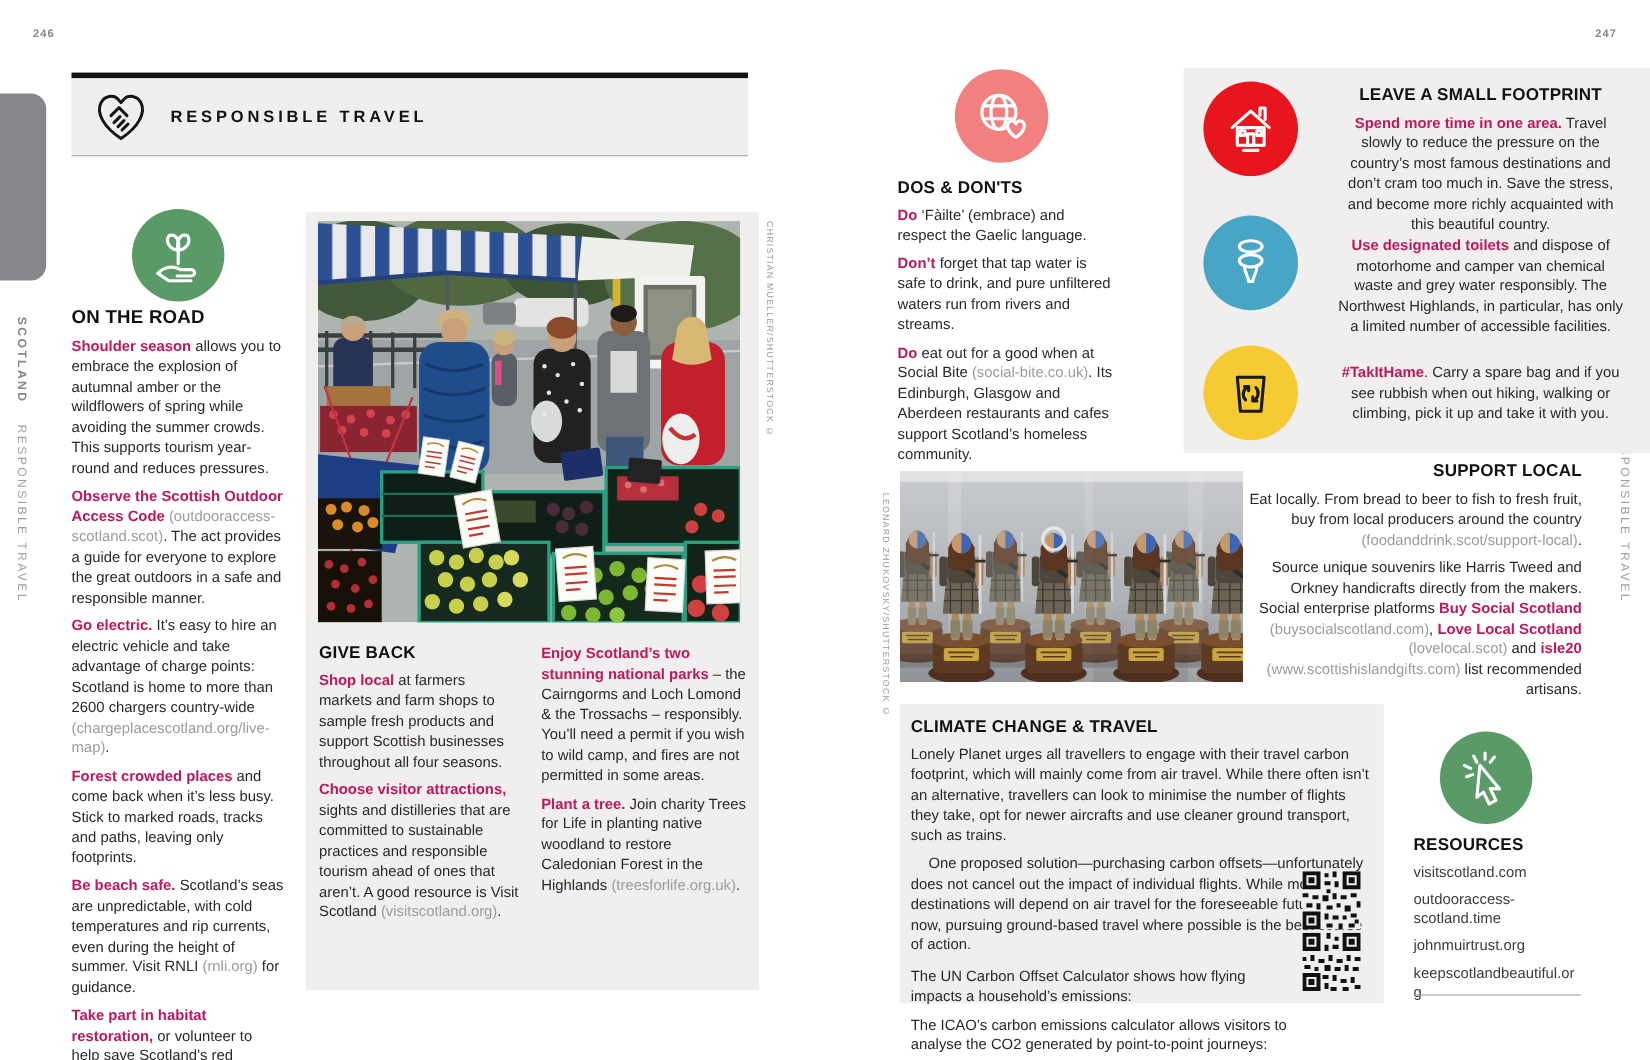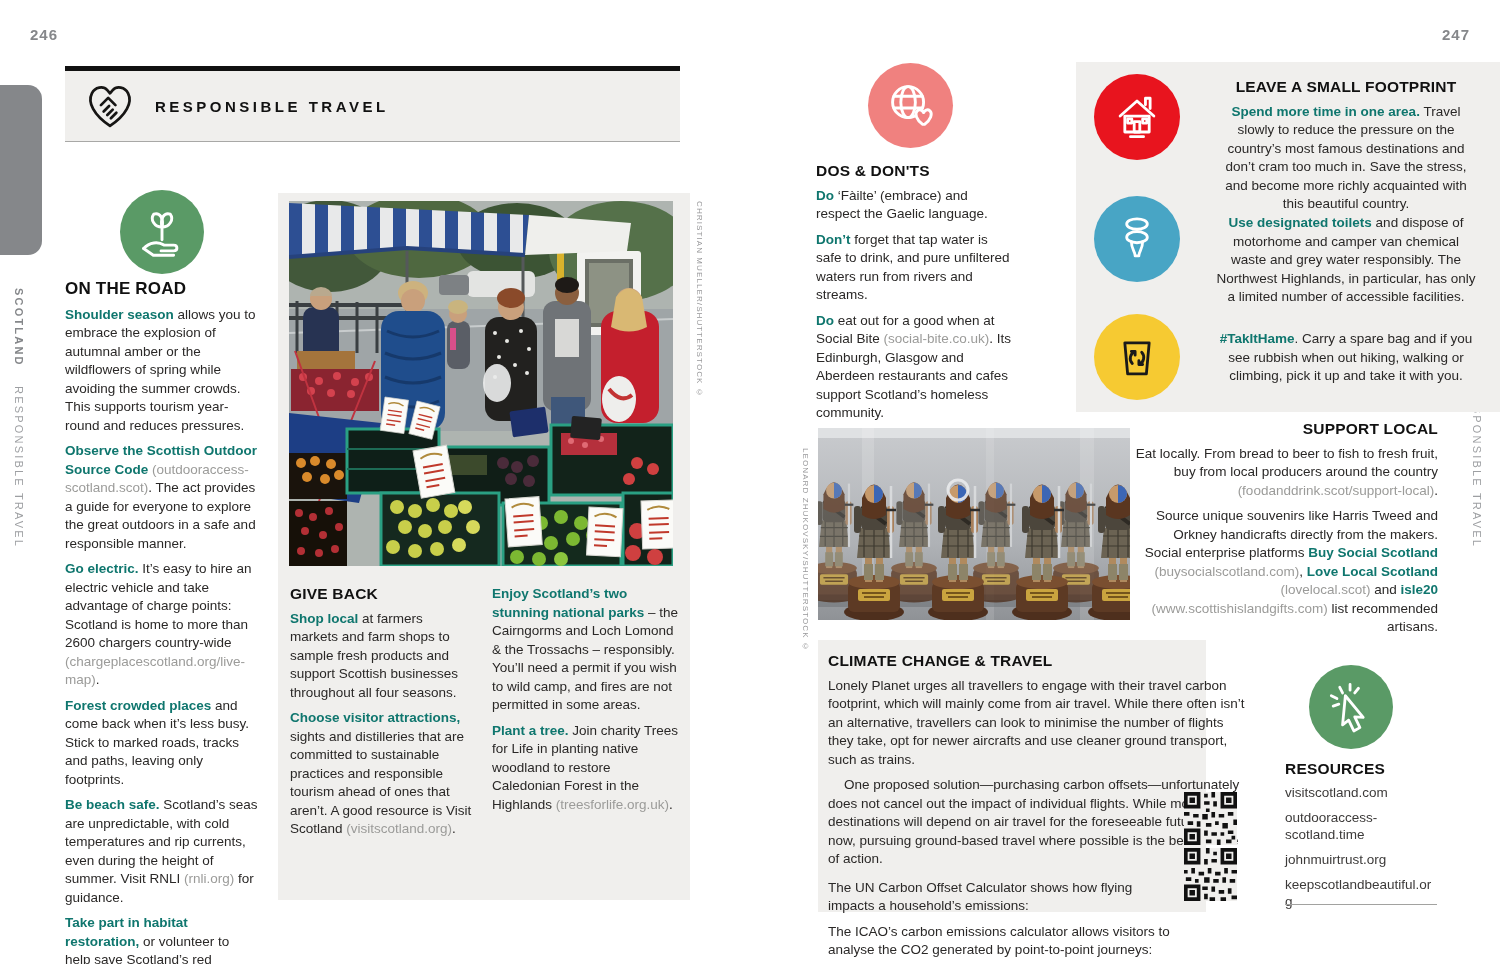--- a/index.html
+++ b/index.html
@@ -1,37 +1,37 @@
 <!DOCTYPE html>
 <html><head>
 <meta charset="utf-8">
 <style>
   html,body{margin:0;padding:0;background:#ffffff;}
   #canvas{position:relative;width:1500px;height:964px;background:#ffffff;overflow:hidden;
           font-family:"Liberation Sans",sans-serif;color:#1d1b1a;}
   .abs{position:absolute;}
-  .pagenum{font-size:15px;font-weight:bold;color:#85878a;letter-spacing:1px;}
+  .pagenum{font-size:10px;font-weight:bold;color:#85878a;letter-spacing:1px;}
   .sidetab{width:42px;height:170px;background:#85878a;}
   .tab-left{border-radius:0 14px 14px 0;}
   .tab-right{border-radius:14px 0 0 14px;}
   .vert{writing-mode:vertical-rl;text-orientation:mixed;}
   .sidetext{font-size:11px;letter-spacing:2.2px;white-space:nowrap;}
   .sidetext .region{font-weight:bold;color:#85878a;margin-bottom:14px;display:inline-block;}
   .sidetext .section{color:#9d9fa2;}
   .credit{font-size:8px;letter-spacing:1.1px;color:#98989a;white-space:nowrap;}
   .panel{background:#f0efed;}
   .hdrbox{background:#f0efed;border-top:5px solid #111;border-bottom:1px solid #a8a8a6;
           display:flex;align-items:center;}
   .hdr-title{font-size:15px;font-weight:bold;letter-spacing:3.5px;color:#111;}
   .tagline{font-size:14.5px;font-weight:bold;font-style:italic;color:#111;}
   .h1{font-size:17px;font-weight:bold;letter-spacing:0.2px;margin:0 0 7px 0;color:#111;}
   .h2{font-size:15.5px;font-weight:bold;letter-spacing:0.2px;margin:0 0 6px 0;color:#111;}
   .bodytext{font-size:13.5px;line-height:18.5px;color:#2a2827;}
   .para{margin:0 0 7px 0;}
-  .b{font-weight:bold;color:#0f766e;}
+  .b{font-weight:bold;color:#be185d;}
   .g{color:#9b9b99;}
   .indent{text-indent:16px;}
   .circle{border-radius:50%;display:flex;align-items:center;justify-content:center;}
   .reslink{font-size:13.5px;line-height:17px;color:#3c3a39;margin:0 0 8px 0;overflow-wrap:anywhere;}
   .divider{height:1px;background:#a2a2a0;}
   svg{display:block;}
 </style>
 </head>
 <body>
 
@@ -68,21 +68,21 @@
       <path d="M32 40 L32 22"></path>
       <path d="M32 27 C24 27 19.5 19 23.5 13.5 C30 11.5 34 18 32 27 Z"></path>
       <path d="M32 27 C40 27 44.5 19 40.5 13.5 C34 11.5 30 18 32 27 Z"></path>
       <path d="M13 49 C19 42.5 28 41.5 34 45.5 L44 45.5 C48.5 45.5 48.5 51.5 44 51.5 L31 51.5"></path>
       <path d="M13 49 L23 56 L44 56"></path>
     </svg>
   </div>
   <div class="abs bodytext" style="left:65px;top:280px;width:193px;">
     <div class="h1">ON THE ROAD</div>
     <div class="para"><span class="b">Shoulder season</span><span> allows you to embrace the explosion of autumnal amber or the wildflowers of spring while avoiding the summer crowds. This supports tourism year-round and reduces pressures.</span></div>
-    <div class="para"><span class="b">Observe the Scottish Outdoor Source Code </span><span class="g">(outdooraccess-scotland.scot)</span><span>. The act provides a guide for everyone to explore the great outdoors in a safe and responsible manner.</span></div>
+    <div class="para"><span class="b">Observe the Scottish Outdoor Access Code </span><span class="g">(outdooraccess-scotland.scot)</span><span>. The act provides a guide for everyone to explore the great outdoors in a safe and responsible manner.</span></div>
     <div class="para"><span class="b">Go electric.</span><span> It’s easy to hire an electric vehicle and take advantage of charge points: Scotland is home to more than 2600 chargers country-wide </span><span class="g">(chargeplacescotland.org/live-map)</span><span>.</span></div>
     <div class="para"><span class="b">Forest crowded places</span><span> and come back when it’s less busy. Stick to marked roads, tracks and paths, leaving only footprints.</span></div>
     <div class="para"><span class="b">Be beach safe.</span><span> Scotland’s seas are unpredictable, with cold temperatures and rip currents, even during the height of summer. Visit RNLI </span><span class="g">(rnli.org)</span><span> for guidance.</span></div>
     <div class="para"><span class="b">Take part in habitat restoration,</span><span> or volunteer to help save Scotland’s red squirrels. For listings of volunteer programs, see Visit Scotland </span></div>
   </div>
 
   <div class="abs panel" style="left:278px;top:193px;width:412px;height:707px;">
 
     <div class="abs" style="left:11px;top:8px;width:384px;height:365px;overflow:hidden;">
       <svg viewBox="0 0 384 365" width="384" height="365">
@@ -401,21 +401,21 @@
     </svg>
   </div>
   <div class="abs vert credit" style="left:801px;top:448px;">LEONARD ZHUKOVSKY/SHUTTERSTOCK ©</div>
 
   <div class="abs bodytext" style="left:1135px;top:420px;width:303px;text-align:right;">
     <div class="h2">SUPPORT LOCAL</div>
     <div class="para"><span>Eat locally. From bread to beer to fish to fresh fruit, buy from local producers around the country </span><span class="g">(foodanddrink.scot/support-local)</span><span>.</span></div>
     <div class="para"><span>Source unique souvenirs like Harris Tweed and Orkney handicrafts directly from the makers. Social enterprise platforms </span><span class="b">Buy Social Scotland</span><span> </span><span class="g">(buysocialscotland.com)</span><span>, </span><span class="b">Love Local Scotland</span><span> </span><span class="g">(lovelocal.scot)</span><span> and </span><span class="b">isle20</span><span> </span><span class="g">(www.scottishislandgifts.com)</span><span> list recommended artisans.</span></div>
   </div>
 
-  <div class="abs panel" style="left:818px;top:640px;width:388px;height:272px;">
+  <div class="abs panel" style="left:818px;top:640px;width:440px;height:272px;">
     <div class="abs bodytext" style="left:10px;top:12px;width:420px;">
       <div class="h2">CLIMATE CHANGE &amp; TRAVEL</div>
       <div class="para">Lonely Planet urges all travellers to engage with their travel carbon footprint, which will mainly come from air travel. While there often isn’t an alternative, travellers can look to minimise the number of flights they take, opt for newer aircrafts and use cleaner ground transport, such as trains.</div>
       <div class="para indent">One proposed solution—purchasing carbon offsets—unfortunately does not cancel out the impact of individual flights. While most destinations will depend on air travel for the foreseeable future, for now, pursuing ground-based travel where possible is the best course of action.</div>
       <div class="para" style="width:352px;margin-top:10px;">The UN Carbon Offset Calculator shows how flying impacts a household’s emissions:</div>
       <div class="para" style="width:352px;">The ICAO’s carbon emissions calculator allows visitors to analyse the CO2 generated by point-to-point journeys:</div>
     </div>
     <div class="abs" style="left:366px;top:152px;">
       <svg viewBox="0 0 29 29" width="53" height="53">
         <rect width="29" height="29" fill="#f0efed"></rect>

